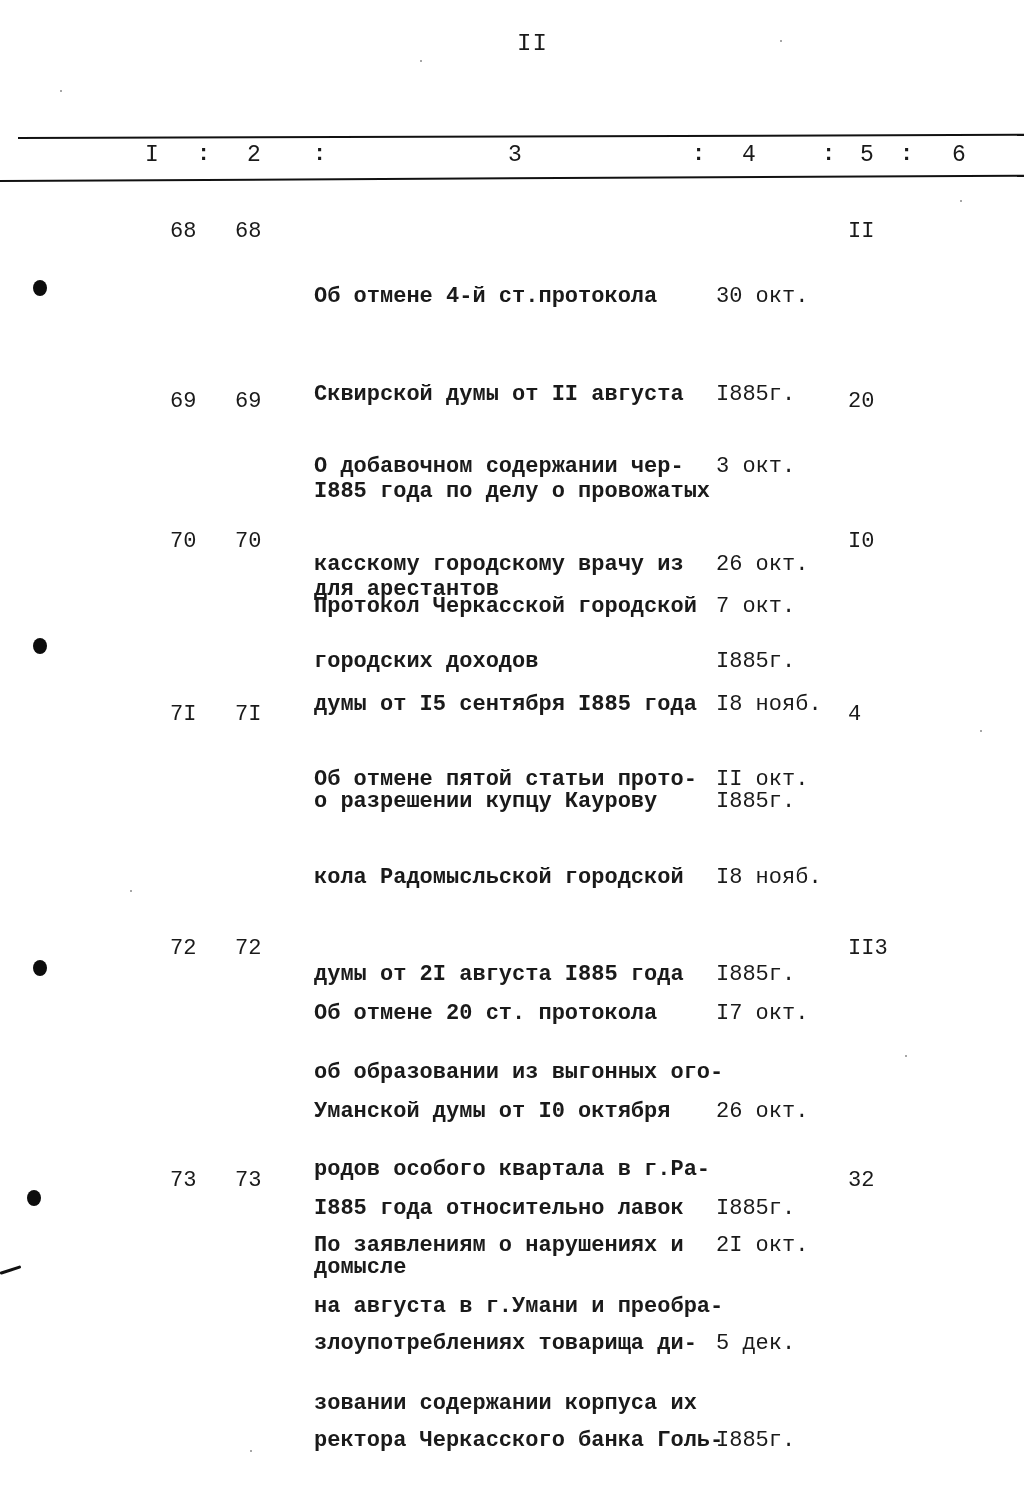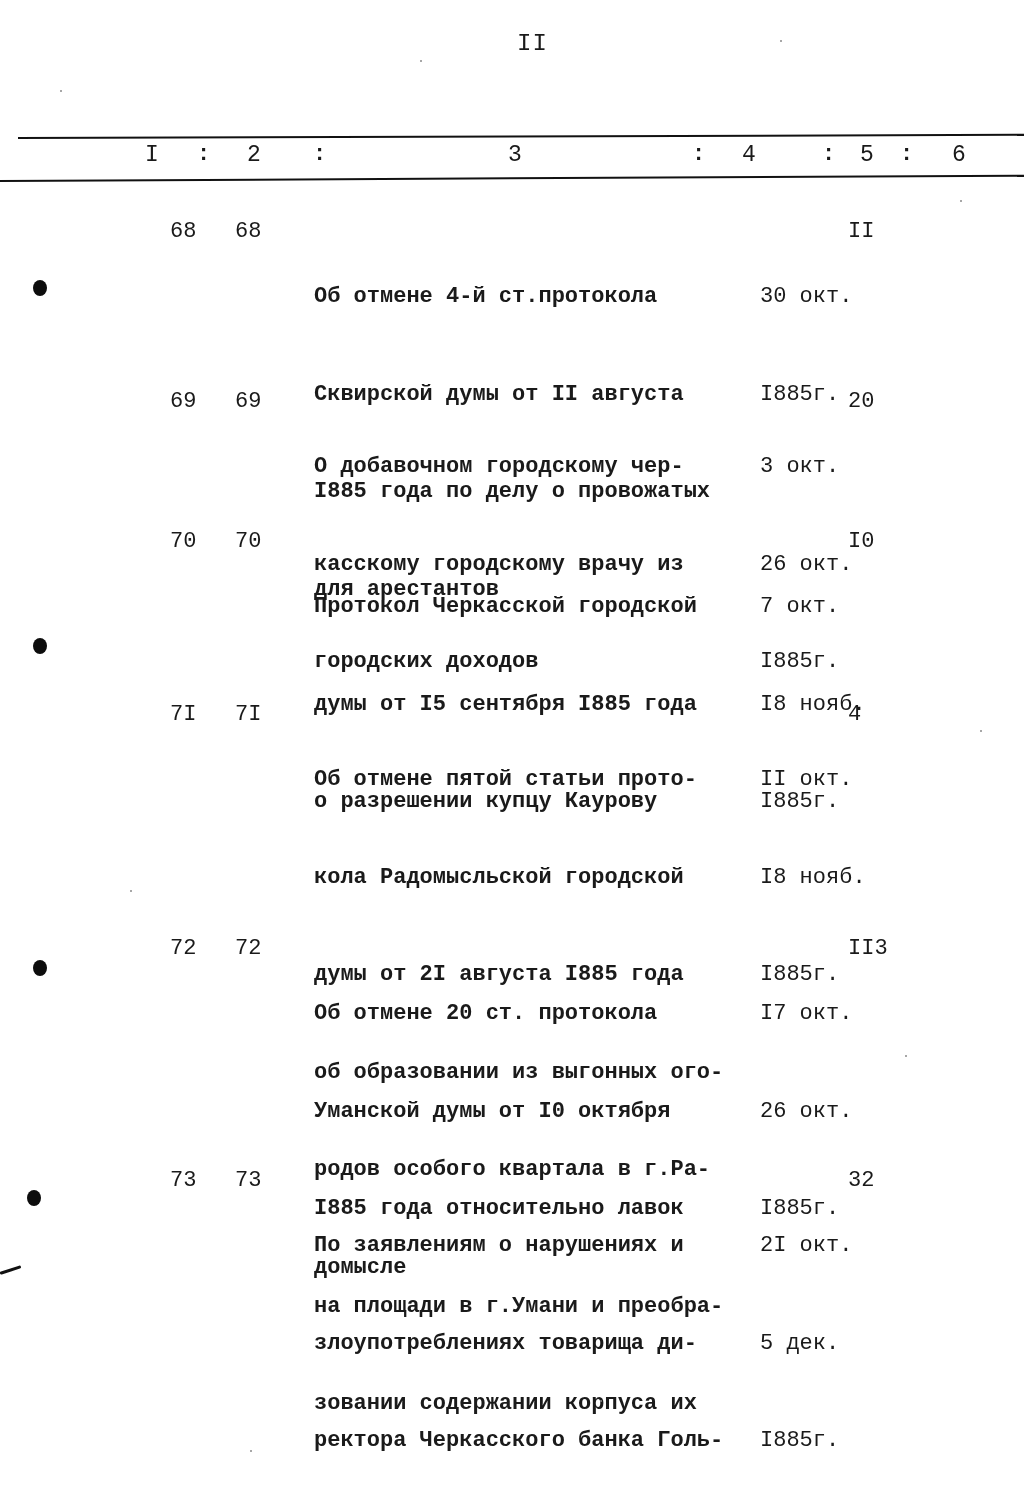--- a/index.html
+++ b/index.html
@@ -53,21 +53,21 @@
     .cell {
       position: absolute;
       top: 0;
       font-size: 22px;
       line-height: 32.5px;
       white-space: pre;
     }
     .c1 { left: 170px; }
     .c2 { left: 235px; }
     .c3 { left: 314px; font-weight: bold; }
-    .c4 { left: 716px; margin-left: 44px; }
+    .c4 { left: 716px; }
     .c5 { left: 848px; }
     .line { display: block; }
 
     .blot {
       position: absolute;
       background: #0d0d0d;
       border-radius: 50%;
     }
     .scratch {
       position: absolute;
@@ -122,21 +122,21 @@
       <span class="line">30 окт.</span>
       <span class="line">I885г.</span>
     </div>
     <span class="cell c5">II</span>
   </div>
 
   <div class="entry" style="top:386px">
     <span class="cell c1">69</span>
     <span class="cell c2">69</span>
     <div class="cell c3">
-      <span class="line">О добавочном городскому чер-</span>
+      <span class="line">О добавочном содержании чер-</span>
       <span class="line">касскому городскому врачу из</span>
       <span class="line">городских доходов</span>
     </div>
     <div class="cell c4">
       <span class="line">3 окт.</span>
       <span class="line">26 окт.</span>
       <span class="line">I885г.</span>
     </div>
     <span class="cell c5">20</span>
   </div>
@@ -176,21 +176,21 @@
     <span class="cell c5">4</span>
   </div>
 
   <div class="entry" style="top:933px">
     <span class="cell c1">72</span>
     <span class="cell c2">72</span>
     <div class="cell c3">
       <span class="line">Об отмене 20 ст. протокола</span>
       <span class="line">Уманской думы от I0 октября</span>
       <span class="line">I885 года относительно лавок</span>
-      <span class="line">на площади в г.Умани и преобра-</span>
+      <span class="line">на августа в г.Умани и преобра-</span>
       <span class="line">зовании содержании корпуса их</span>
       <span class="line">в жилые дома</span>
     </div>
     <div class="cell c4">
       <span class="line">I7 окт.</span>
       <span class="line">26 окт.</span>
       <span class="line">I885г.</span>
     </div>
     <span class="cell c5">II3</span>
   </div>

